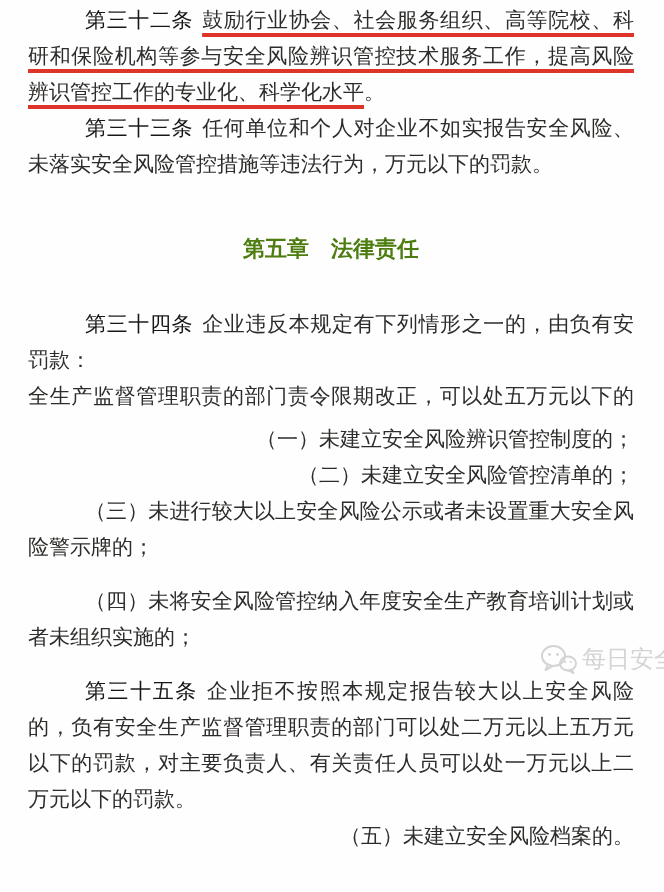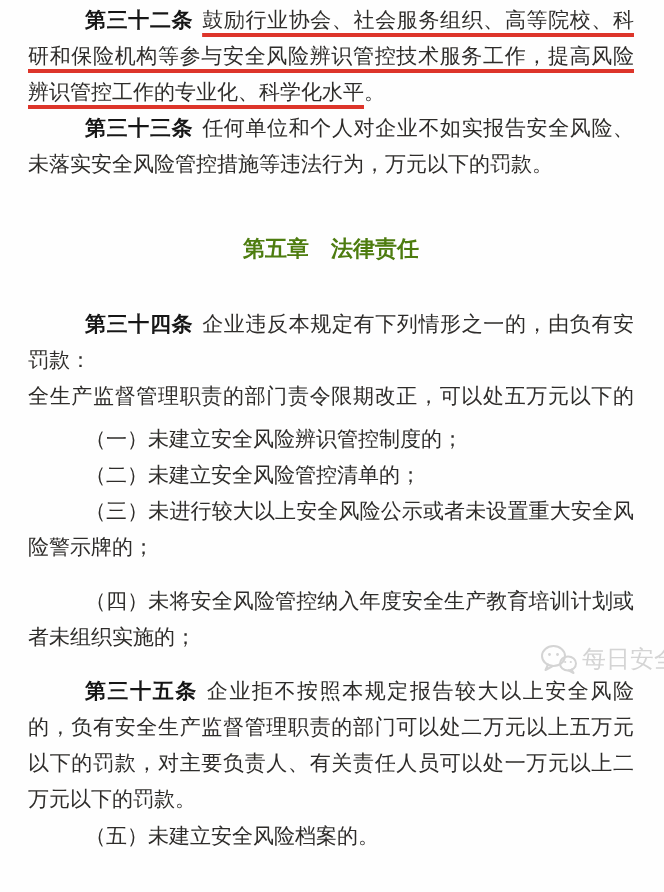--- a/index.html
+++ b/index.html
@@ -24,25 +24,25 @@
     white-space:nowrap;
   }
   .line.justify{
     text-align:justify;
     text-align-last:justify;
     text-justify:inter-character;
     white-space:normal;
     overflow:hidden;
   }
   .line.center{text-align:center;text-align-last:center;}
-  .line.indent{padding-left:57px;}
+  .line.indent{padding-left:57px;text-align:right;}
   .seg{}
   .label{
     font-family:"Liberation Sans","DejaVu Sans",sans-serif;
-    font-weight:700;
+    font-weight:400;
     color:#161616;
     margin-right:9px;
   }
   .underline{
     text-decoration:underline;
     text-decoration-color:var(--red,#dd352a);
     text-decoration-thickness:4px;
     text-underline-offset:6px;
     text-decoration-skip-ink:none;
   }

